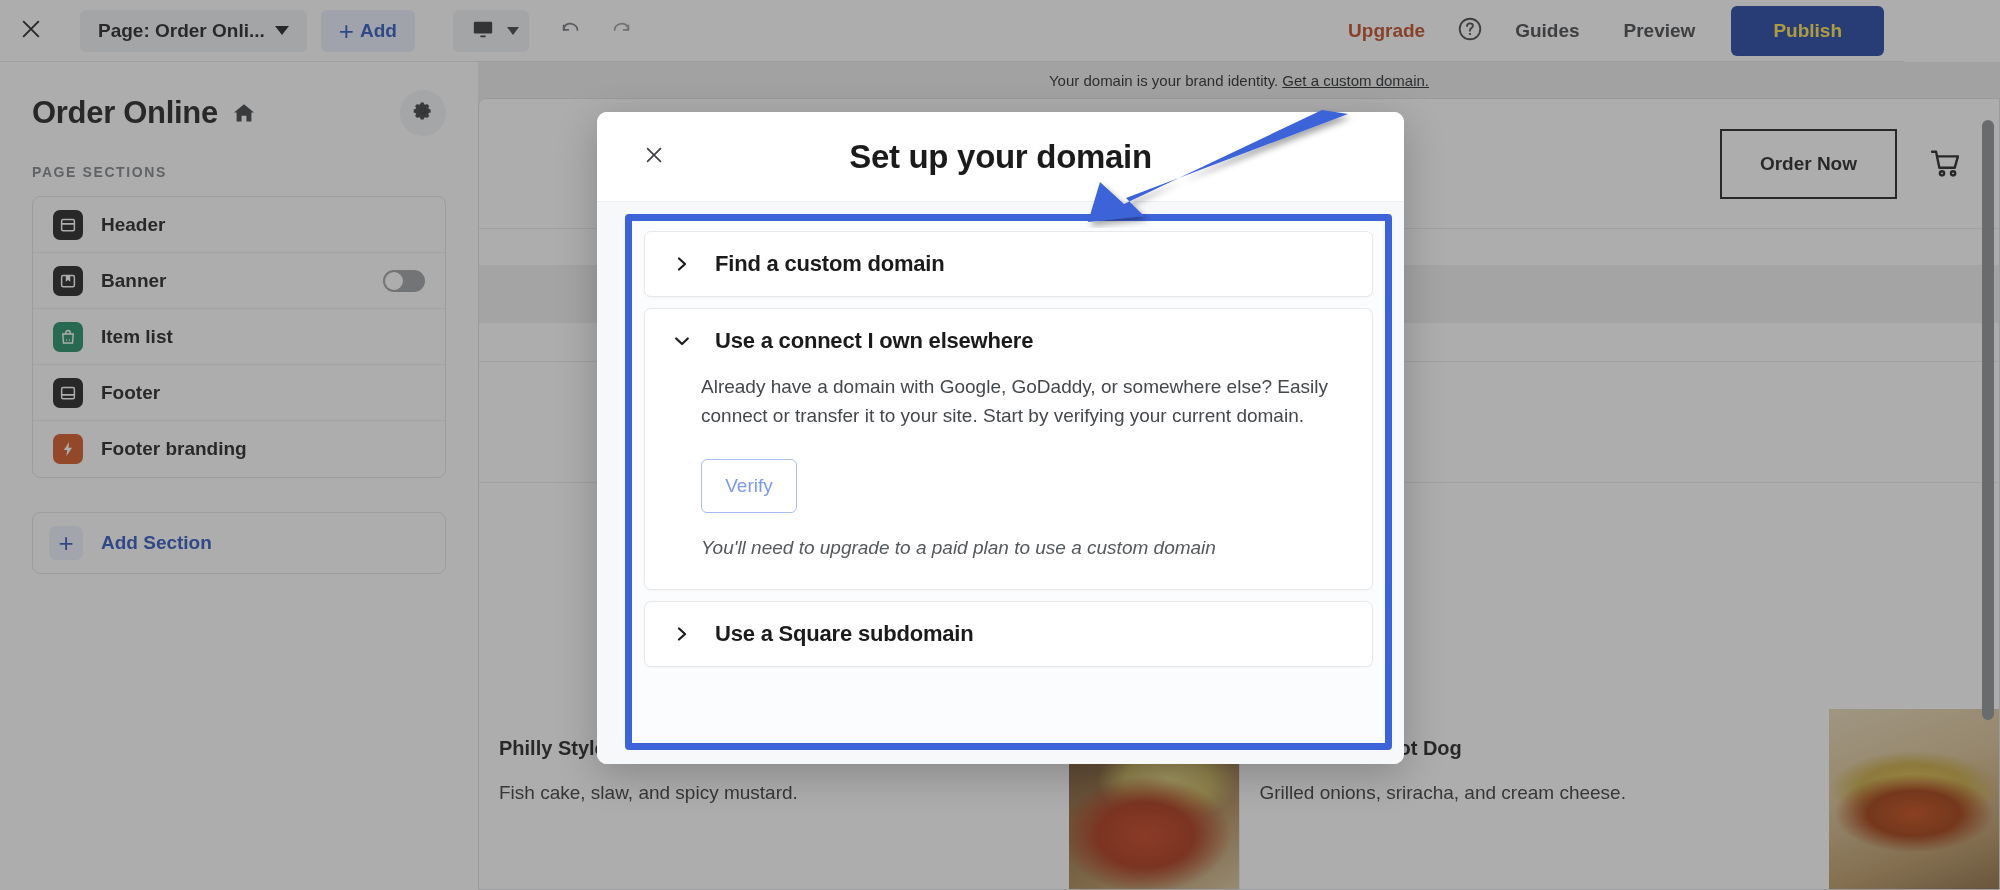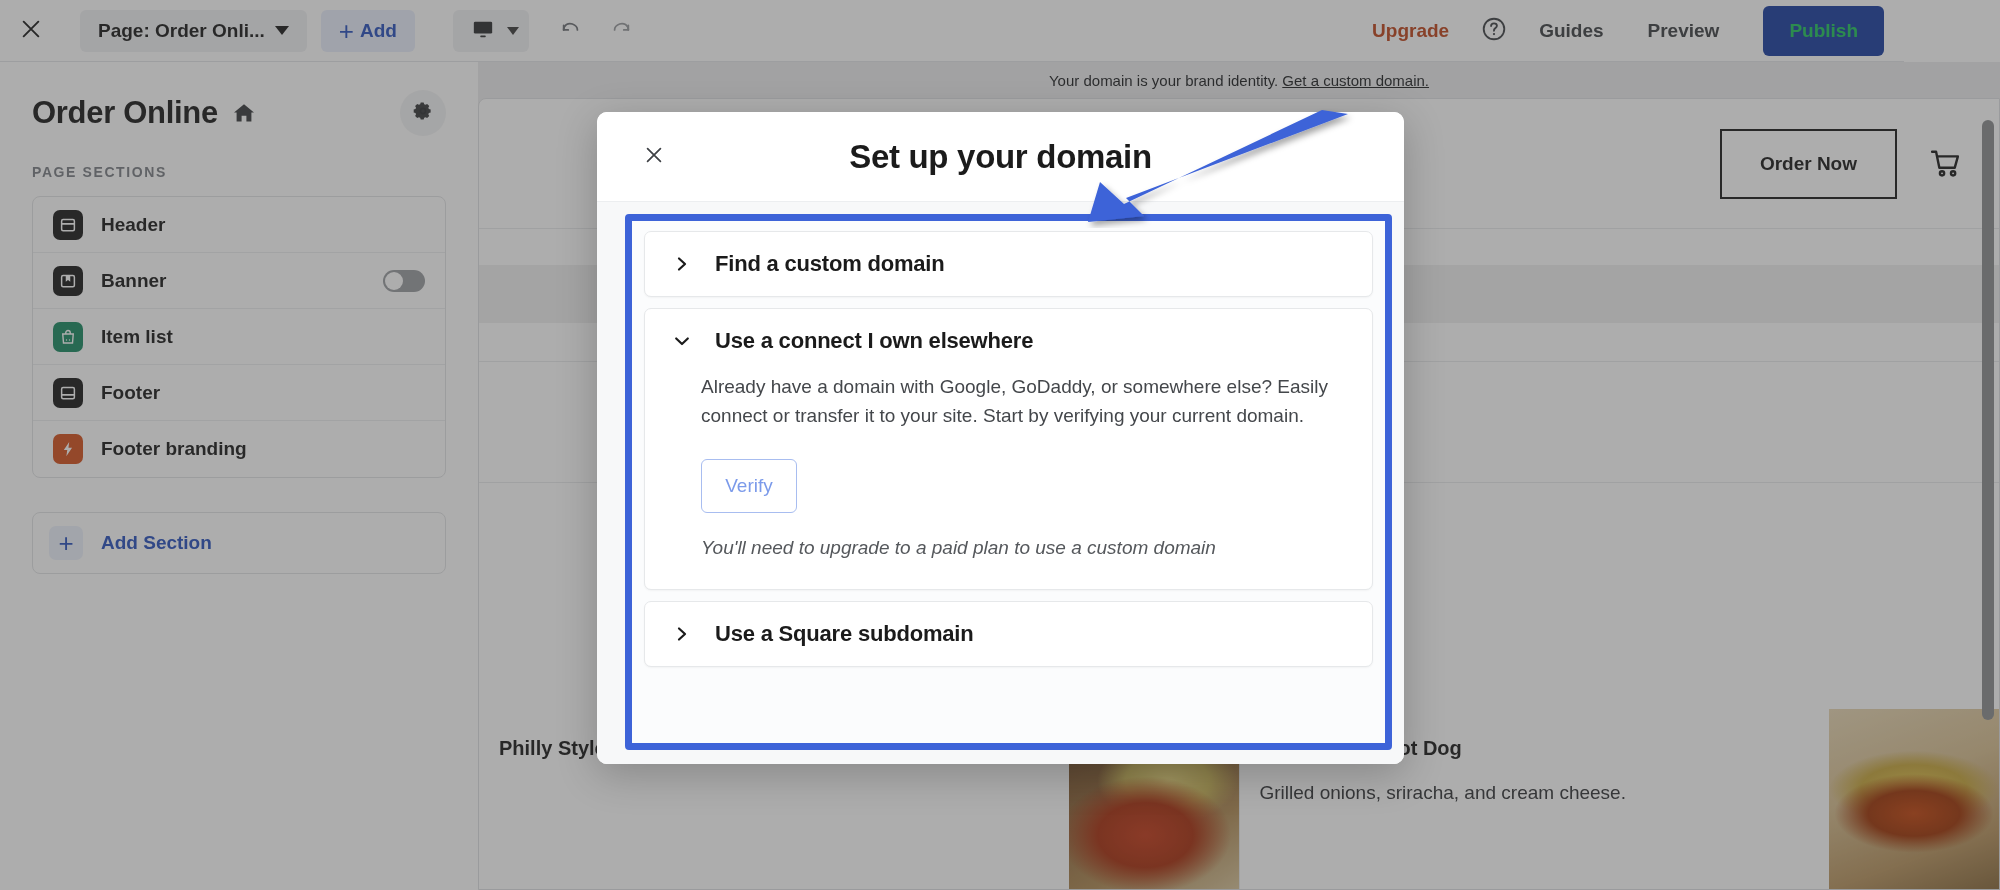--- a/index.html
+++ b/index.html
@@ -59,22 +59,22 @@
   .tb-spacer { flex: 1; }
   .tb-right { display: flex; align-items: center; gap: 0px; padding-right: 20px; }
   .tb-link {
     font-size: 19px; font-weight: 600; color: #3f4246;
     padding: 10px 22px; border-radius: 6px; cursor: pointer;
   }
   .tb-link.upgrade { color: #bf451d; }
   .tb-help { width: 46px; display: flex; justify-content: center; cursor: pointer; }
   .tb-help svg { width: 26px; height: 26px; }
   .publish-btn {
-    background: #1b3fa0; color: #22c55e; font-size: 19px; font-weight: 600;
-    padding: 14px 26px; border-radius: 6px; margin-left: 22px; cursor: pointer;
+    background: #1b3fa0; color: #fde047; font-size: 19px; font-weight: 600;
+    padding: 14px 42px; border-radius: 6px; margin-left: 14px; cursor: pointer;
   }
 
   
   .sidebar {
     position: absolute; top: 62px; left: 0; width: 478px; height: 828px;
     background: #ffffff; padding: 0 32px;
   }
   .sb-title-row {
     display: flex; align-items: center; margin-top: 28px;
   }
@@ -441,20 +441,21 @@
           </span>
         </div>
         <div class="gray-block-a"></div>
         <div class="divider-row"></div>
         <div class="divider-row2"></div>
 
         <div class="menu-grid">
           <div class="menu-item">
             <div class="mi-text">
               <div class="mi-title">Philly Style Hot Dog</div>
+              <div class="mi-desc">Fish cake, slaw, and spicy mustard.</div>
             </div>
             <div class="mi-thumb thumb-a"></div>
           </div>
           <div class="menu-item">
             <div class="mi-text">
               <div class="mi-title">Seattle Style Hot Dog</div>
               <div class="mi-desc">Grilled onions, sriracha, and cream cheese.</div>
             </div>
             <div class="mi-thumb thumb-b"></div>
           </div>

